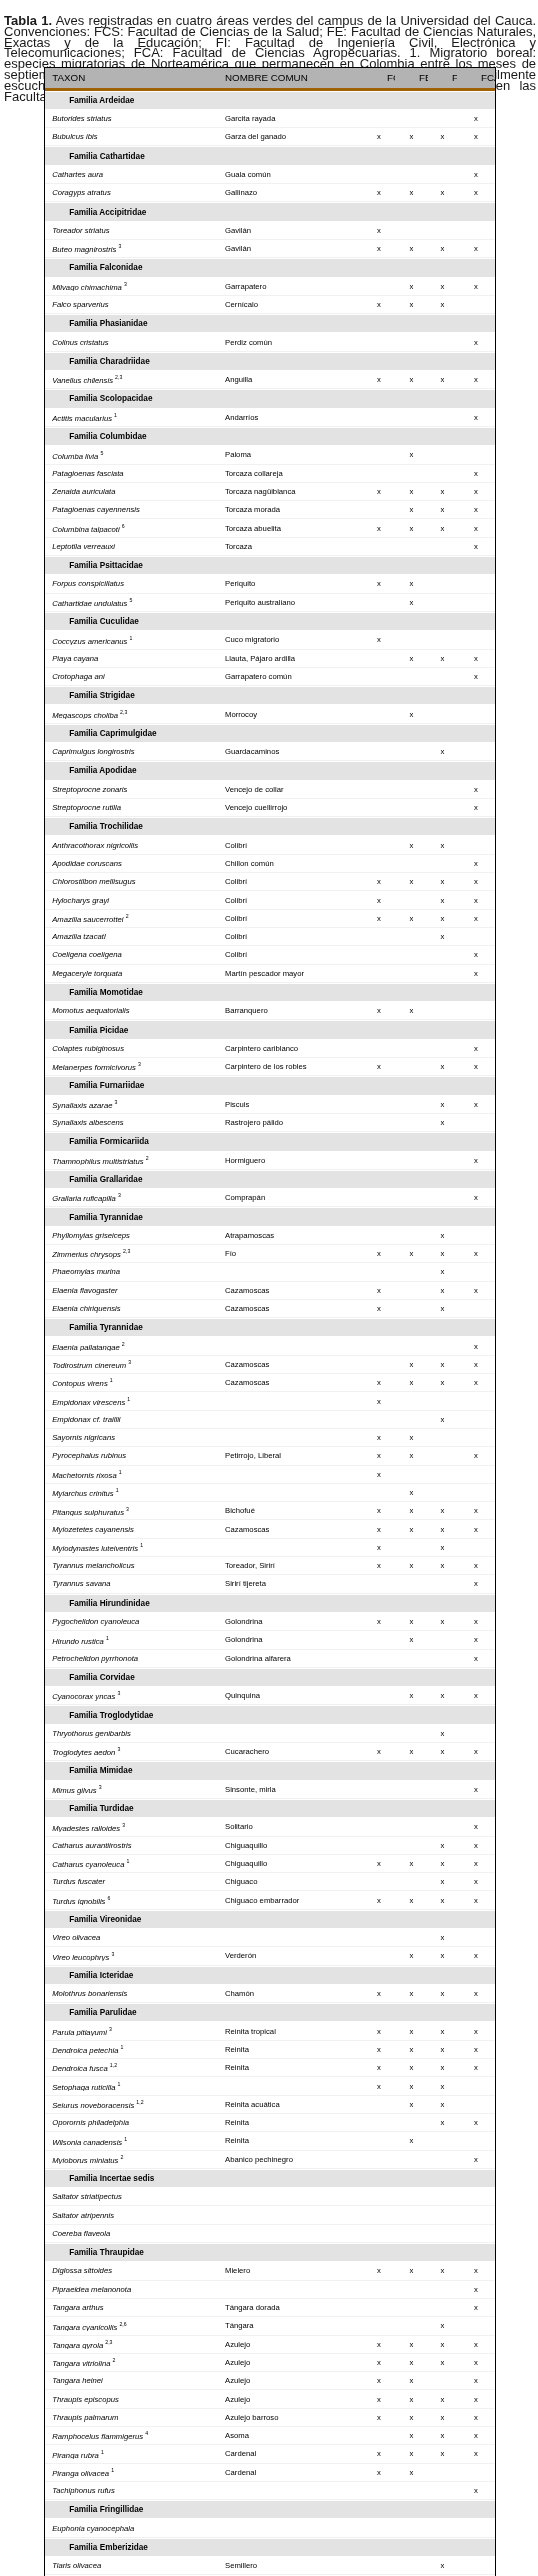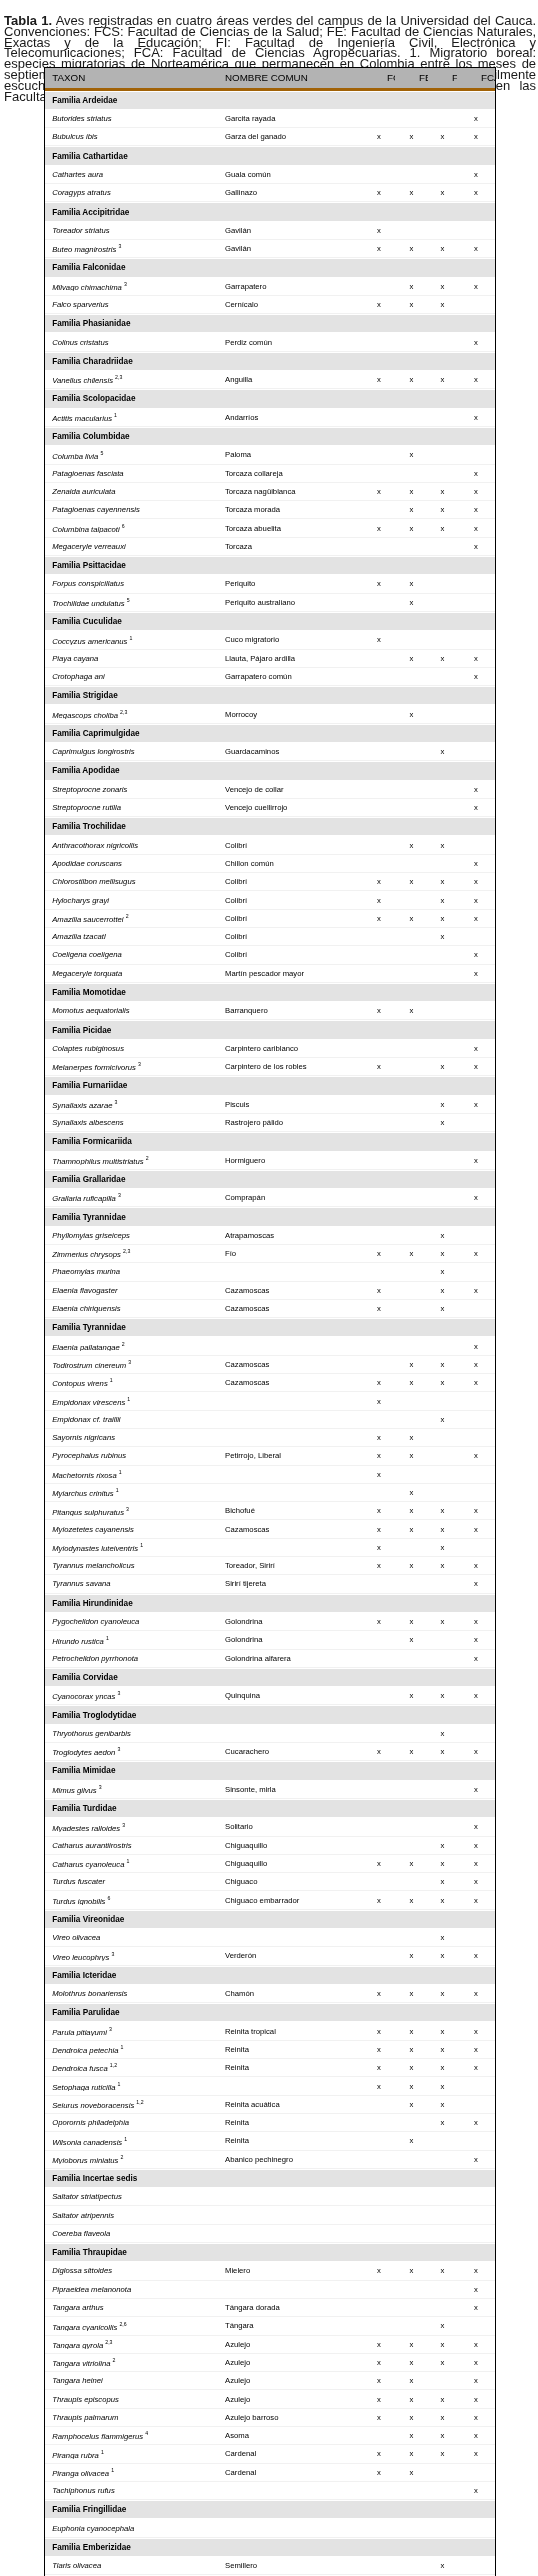--- a/index.html
+++ b/index.html
@@ -49,20 +49,21 @@
     font-size: 9.8px;
     border-bottom: 3px solid #a16207;
   }
   .row.family {
     height: 17.3px;
     background: #e3e3e3;
     font-weight: bold;
     font-size: 8.2px;
     border-top: 0.5px solid #ffffff;
     border-bottom: 0.5px solid #ffffff;
+    padding-left: 17px;
   }
   .row.family .cell { grid-column: 1 / -1; }
   .row.species {
     height: 17.3px;
     background: #ffffff;
     font-size: 7.7px;
     border-bottom: 0.5px solid #f1f1f1;
   }
   .cell { overflow: hidden; white-space: nowrap; }
   .cell.taxon, .cell.family-name { padding-left: 7.2px; }
@@ -242,40 +243,40 @@
         </div>
         <div class="row species">
           <div class="cell taxon"><span class="sci">Columbina talpacoti</span><sup>6</sup></div>
           <div class="cell common">Torcaza abuelita</div>
           <div class="cell mark">x</div>
           <div class="cell mark">x</div>
           <div class="cell mark">x</div>
           <div class="cell mark">x</div>
         </div>
         <div class="row species">
-          <div class="cell taxon"><span class="sci">Megaceryle verreauxi</span></div>
+          <div class="cell taxon"><span class="sci">Leptotila verreauxi</span></div>
           <div class="cell common">Torcaza</div>
           <div class="cell mark"></div>
           <div class="cell mark"></div>
           <div class="cell mark"></div>
           <div class="cell mark">x</div>
         </div>
         <div class="row family">
           <div class="cell family-name">Familia Psittacidae</div>
         </div>
         <div class="row species">
           <div class="cell taxon"><span class="sci">Forpus conspicillatus</span></div>
           <div class="cell common">Periquito</div>
           <div class="cell mark">x</div>
           <div class="cell mark">x</div>
           <div class="cell mark"></div>
           <div class="cell mark"></div>
         </div>
         <div class="row species">
-          <div class="cell taxon"><span class="sci">Trochilidae undulatus</span><sup>5</sup></div>
+          <div class="cell taxon"><span class="sci">Cathartidae undulatus</span><sup>5</sup></div>
           <div class="cell common">Periquito australiano</div>
           <div class="cell mark"></div>
           <div class="cell mark">x</div>
           <div class="cell mark"></div>
           <div class="cell mark"></div>
         </div>
         <div class="row family">
           <div class="cell family-name">Familia Cuculidae</div>
         </div>
         <div class="row species">

